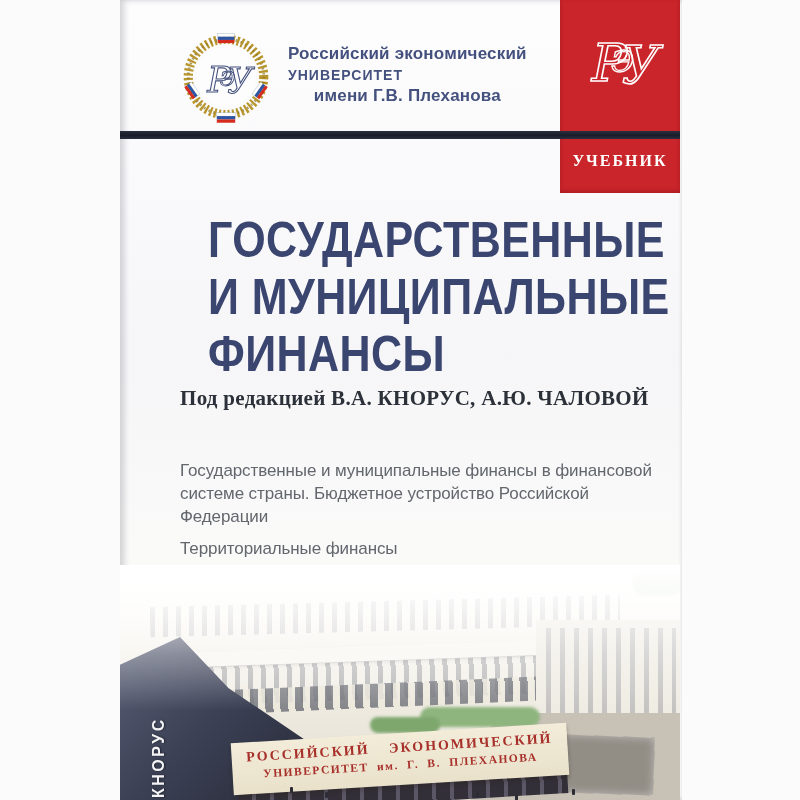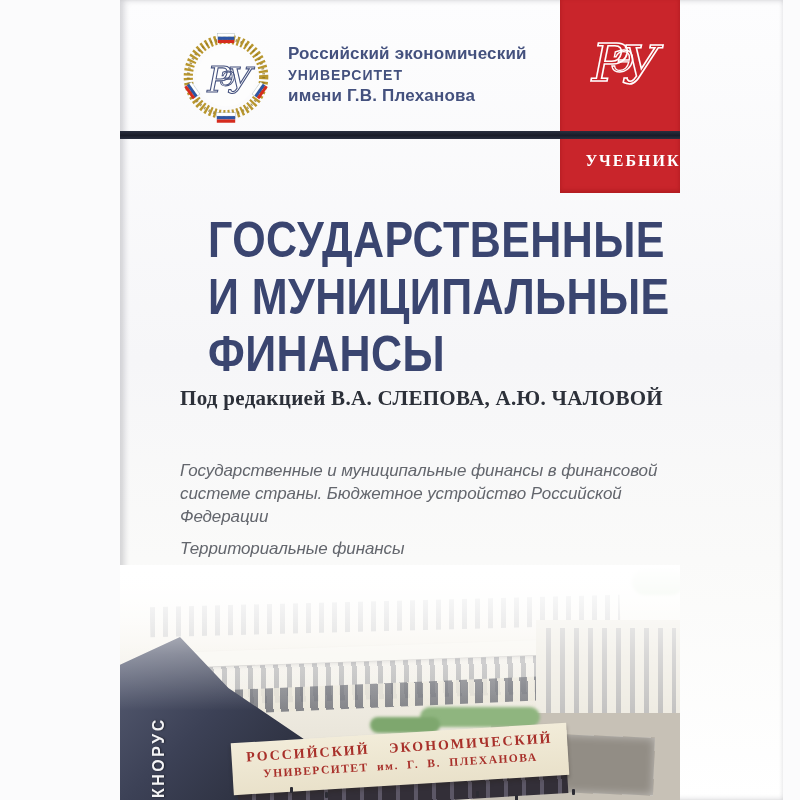--- a/index.html
+++ b/index.html
@@ -5,69 +5,69 @@
   html,body{margin:0;padding:0;}
   body{
     width:800px;height:800px;position:relative;overflow:hidden;
     background:#fbfbfc;
     font-family:"Liberation Sans", sans-serif;
   }
   .page{position:absolute;inset:0;}
 
   
   .cover{
-    position:absolute;left:120px;top:0;width:663px;height:800px;
+    position:absolute;left:120px;top:0;width:562px;height:800px;
     background:linear-gradient(180deg,#fdfdfe 0%,#f6f6f8 45%,#fafaf9 70%,#ffffff 100%);
     box-shadow:inset 4px 0 6px rgba(20,24,40,.18), inset -2px 0 3px rgba(20,24,40,.06);
   }
 
   
   .emblem{position:absolute;left:60px;top:28px;width:92px;height:96px;}
   .univ-text{
     position:absolute;left:168px;top:44px;color:#44517e;
     font-size:17px;line-height:20px;font-weight:600;letter-spacing:.2px;
   }
   .univ-text .l2{font-size:14px;font-weight:700;letter-spacing:1px;margin-top:1px;}
-  .univ-text .l3{font-weight:600;margin-top:1px;}
+  .univ-text .l3{font-weight:600;margin-top:1px;text-align:center;}
 
   
   .rule{
     position:absolute;left:0;top:131px;width:560px;height:8px;
     background:linear-gradient(180deg,#2a2f40 0%,#191c28 55%,#2a2f40 100%);
     z-index:6;
   }
 
   
   .badge{
     position:absolute;left:440px;top:0;width:120px;height:193px;
     background:#c9252b;z-index:5;
     box-shadow:inset 0 -2px 4px rgba(120,10,10,.35);
   }
   .badge-monogram{position:absolute;left:16px;top:12px;width:88px;height:92px;color:#ffffff;}
   .badge-label{
     position:absolute;left:0;top:152px;width:100%;text-align:center;
     color:#ffffff;font-family:"Liberation Serif",serif;font-weight:700;
-    font-size:16px;letter-spacing:2px;margin-left:13px;
+    font-size:16px;letter-spacing:2px;
   }
 
   
   .title{position:absolute;left:60px;top:212px;color:#3a4570;margin-left:28px;}
   .title .t-line{
     font-weight:700;font-size:50px;line-height:57px;letter-spacing:.5px;
     transform:scaleX(.86);transform-origin:left center;white-space:nowrap;
   }
   .editors{
     position:absolute;left:60px;top:386px;width:460px;
     font-family:"Liberation Serif",serif;font-weight:700;font-size:21px;
     color:#2c3039;letter-spacing:.3px;white-space:nowrap;
   }
 
   
   .topics{position:absolute;left:60px;top:459px;width:484px;color:#63666d;}
-  .topic{font-size:17px;line-height:23px;margin-bottom:9px;letter-spacing:-.1px;font-style:italic;}
+  .topic{font-size:17px;line-height:23px;margin-bottom:9px;letter-spacing:-.1px;}
 
   
   .photo{
     position:absolute;left:0;top:565px;width:560px;height:235px;overflow:hidden;
     background:linear-gradient(180deg,#ffffff 0%,#f6f3ec 35%,#ebe7dc 70%,#e3ded2 100%);
   }
   .ph-band-a{
     position:absolute;left:30px;top:36px;width:470px;height:30px;opacity:.45;
     transform:rotate(-1.5deg);
     background:repeating-linear-gradient(90deg,rgba(140,143,152,.8) 0 5px,transparent 5px 13px);
@@ -202,21 +202,21 @@
       </svg>
       <div class="badge-label">УЧЕБНИК</div>
     </div>
 
     <div class="title">
       <div class="t-line">ГОСУДАРСТВЕННЫЕ</div>
       <div class="t-line">И МУНИЦИПАЛЬНЫЕ</div>
       <div class="t-line">ФИНАНСЫ</div>
     </div>
 
-    <div class="editors">Под редакцией В.А. СЛЕПОВА, А.Ю. ЧАЛОВОЙ</div>
+    <div class="editors">Под редакцией В.А. КНОРУС, А.Ю. ЧАЛОВОЙ</div>
 
     <div class="topics">
       <div class="topic">Государственные и муниципальные финансы в финансовой системе страны. Бюджетное устройство Российской Федерации</div>
       <div class="topic">Территориальные финансы</div>
     </div>
 
     <div class="photo">
       <div class="ph-band-a"></div>
       <div class="ph-balcony"></div>
       <div class="ph-band-b"></div>

